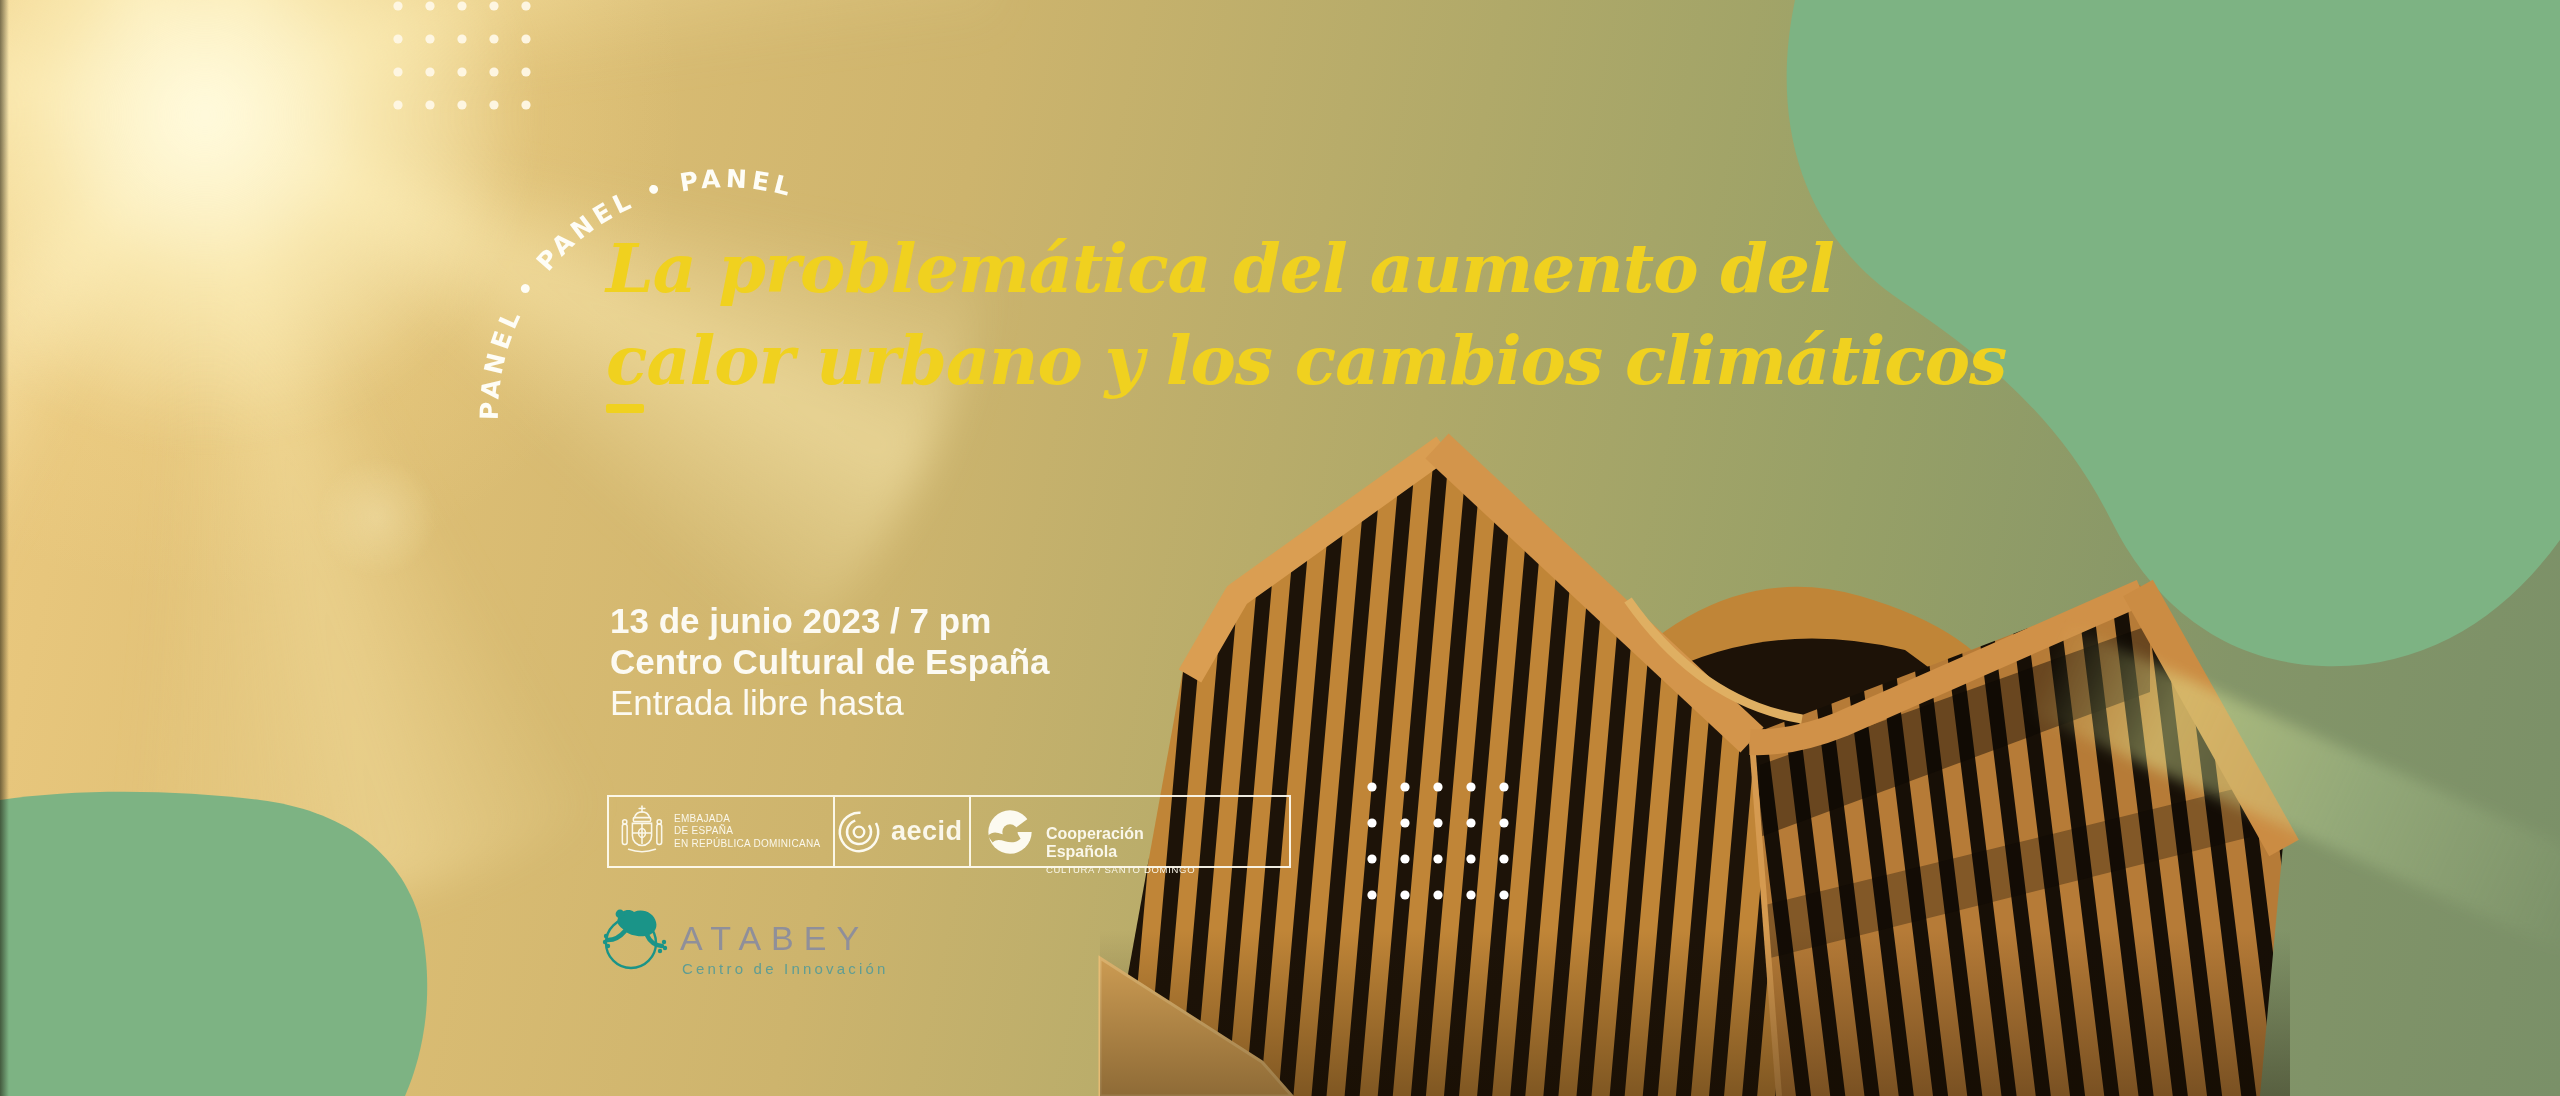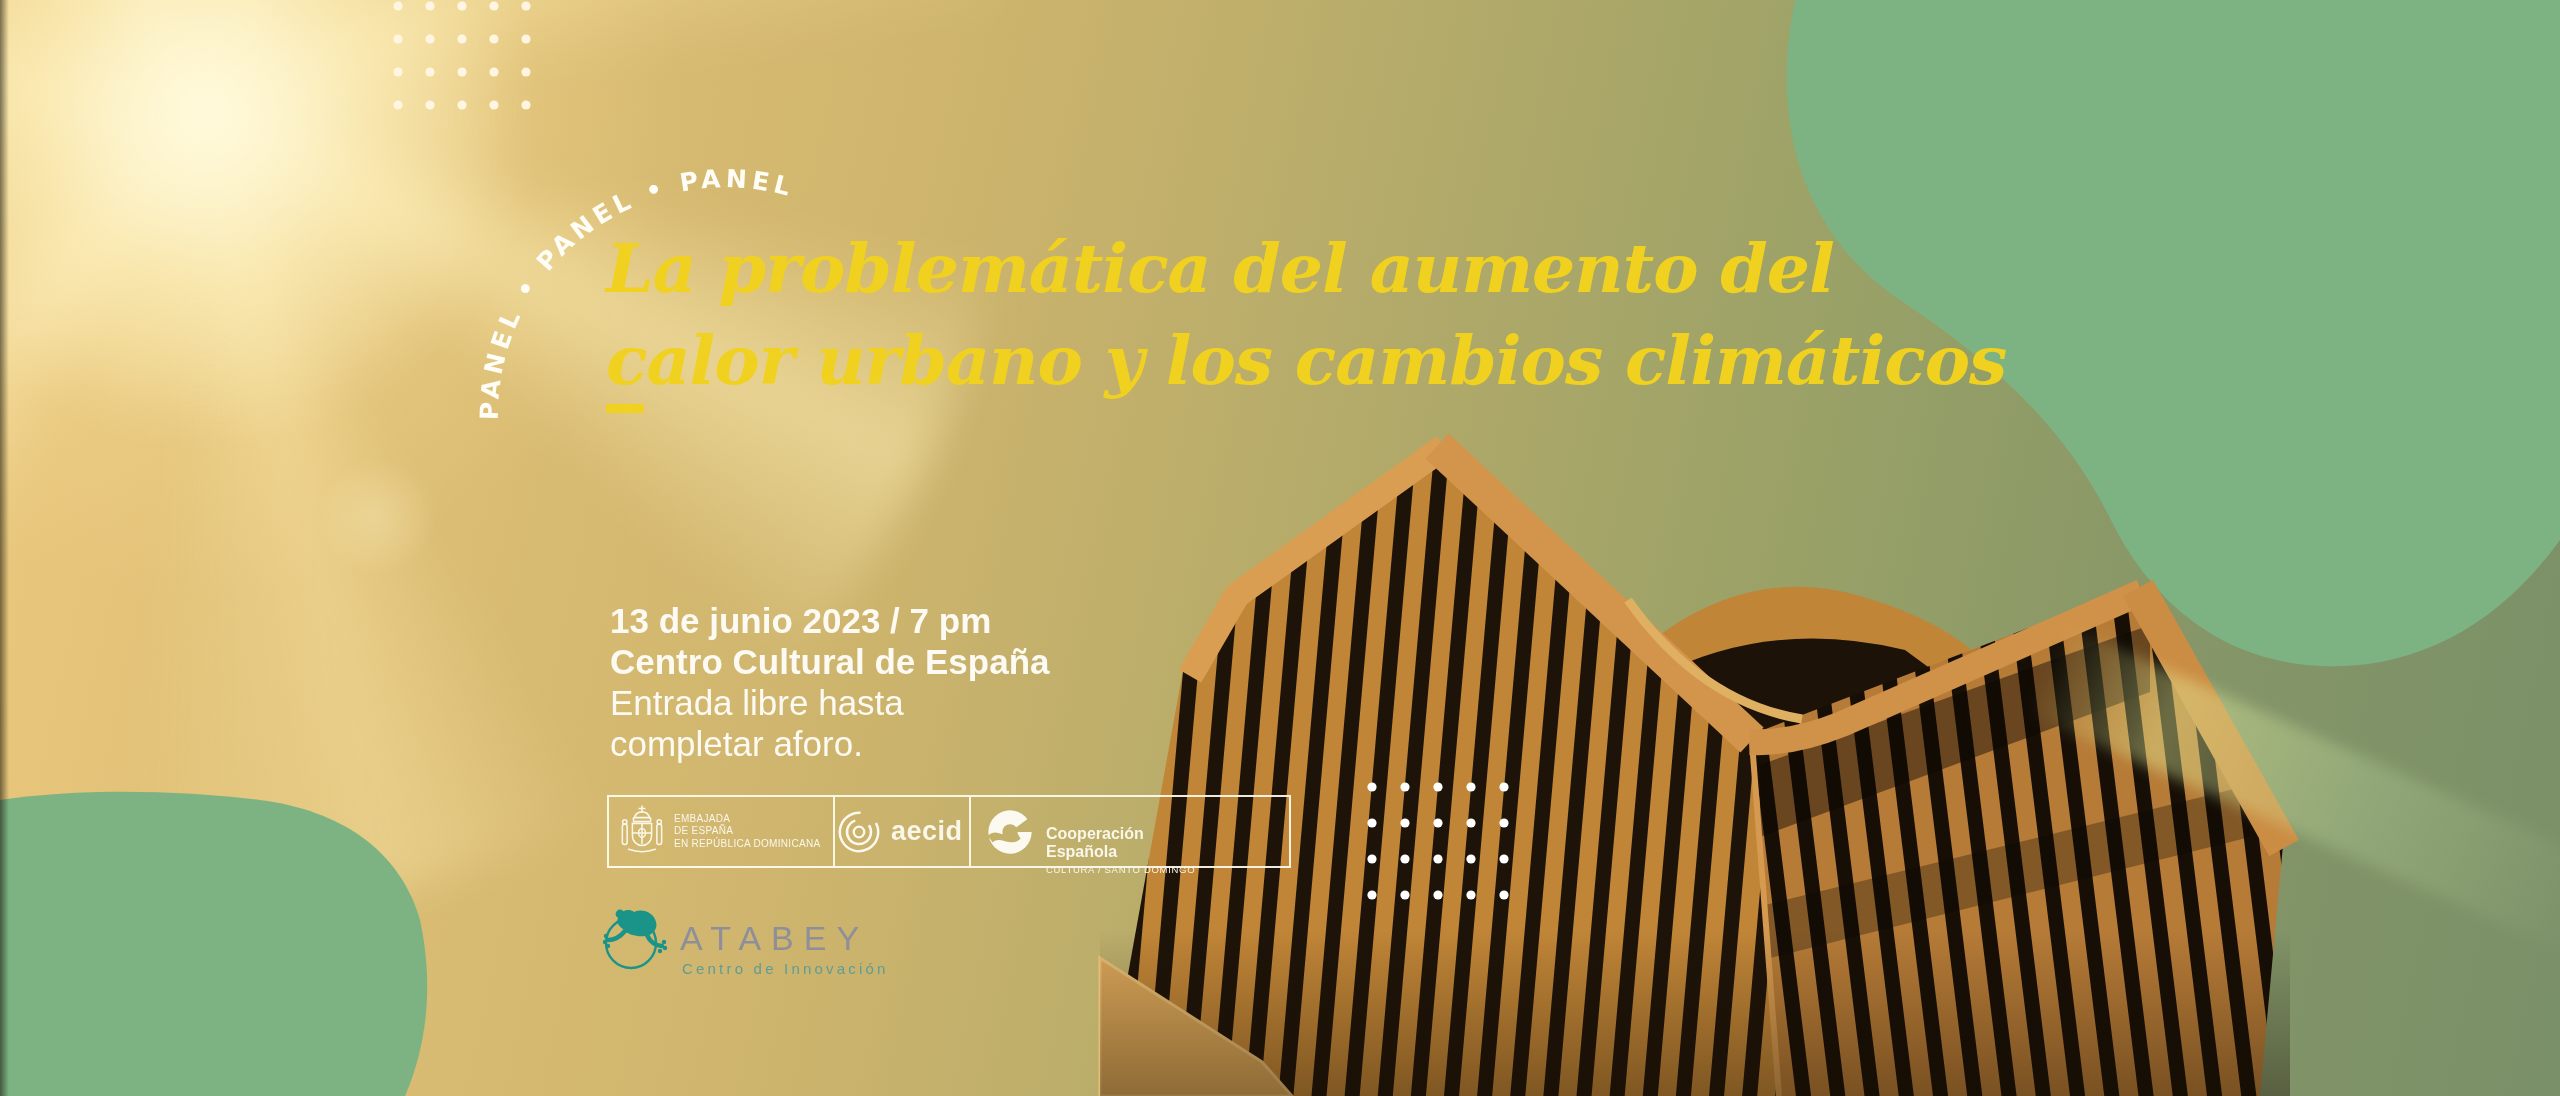--- a/index.html
+++ b/index.html
@@ -180,21 +180,20 @@
   <div class="title">
     <div>La problemática del aumento del</div>
     <div>calor urbano y los cambios climáticos</div>
   </div>
   <div class="title-dash"></div>
 
   <div class="details">
     <div class="b">13 de junio 2023 / 7 pm</div>
     <div class="b">Centro Cultural de España</div>
     <div>Entrada libre hasta</div>
-    <div>completar aforo.</div>
   </div>
 
   <div class="sponsor-bar">
     <div class="sp-cell c1">
       <svg width="46" height="56" viewBox="0 0 48 58">
         <g fill="none" stroke="#FAF7EA" stroke-width="1.6" stroke-linecap="round">
           <line x1="24" y1="2" x2="24" y2="8"></line>
           <line x1="21" y1="4.5" x2="27" y2="4.5"></line>
           <path d="M16 14 Q18 8 24 8 Q30 8 32 14"></path>
           <rect x="15" y="14" width="18" height="4" rx="1"></rect>

